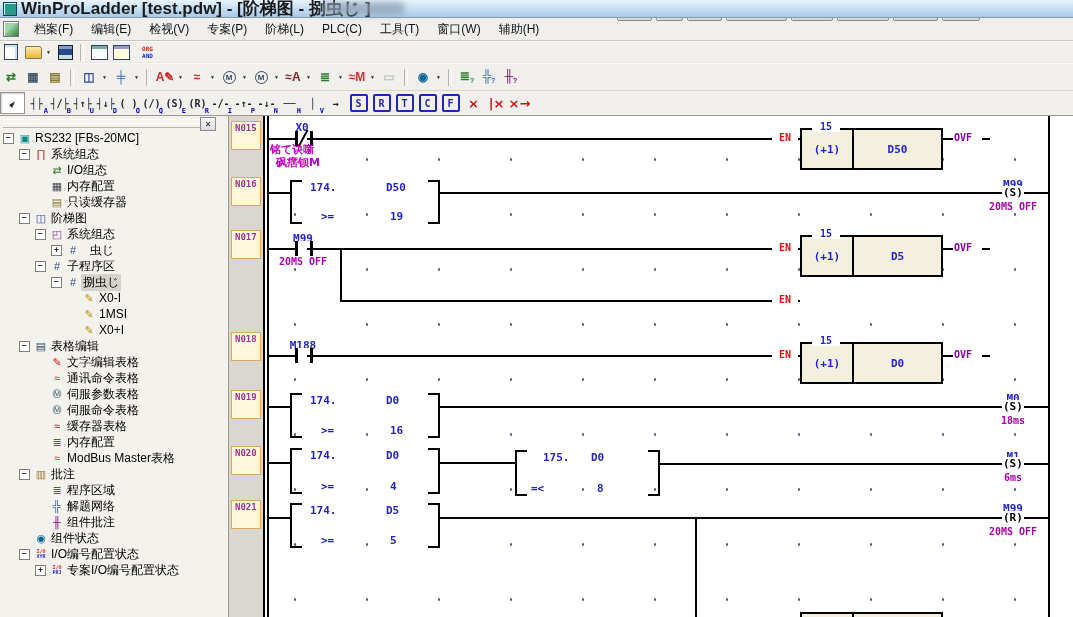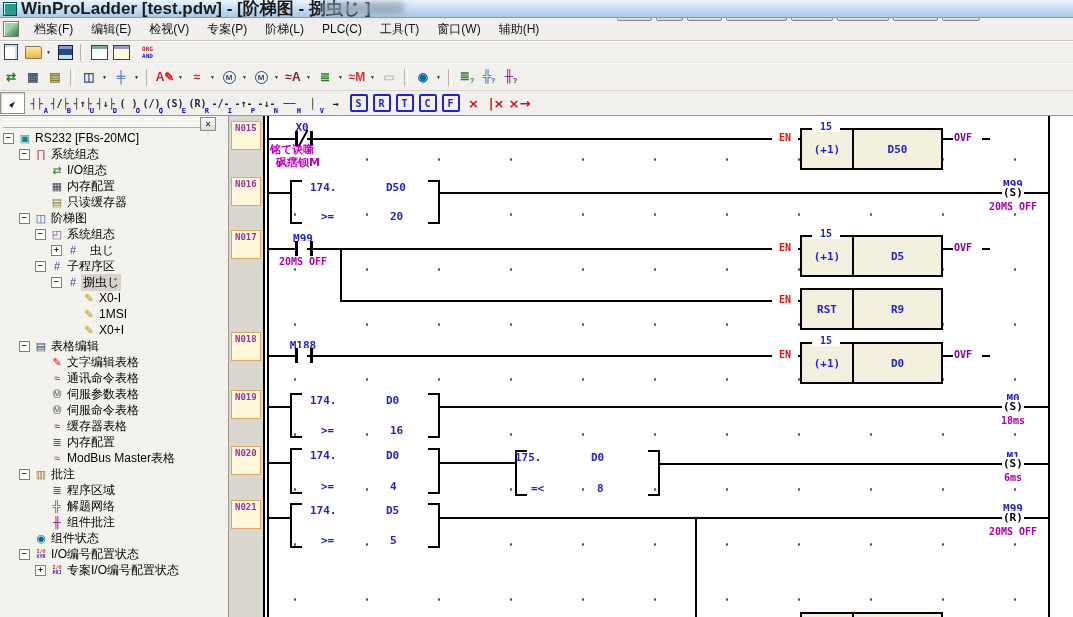--- a/index.html
+++ b/index.html
@@ -446,21 +446,21 @@
   <div class="hw" style="left:680px;top:22px;width:10px"></div>
   <div class="ovftx" style="left:691px;top:16px">OVF</div>
   <div class="hw" style="left:719px;top:22px;width:8px"></div>
 
   <div class="cmp" style="left:27px;top:64px;width:150px;height:44px">
     <i class="bl"></i>
       <i class="br"></i>
     <span style="left:20px;top:1px">174.</span>
     <span style="left:96px;top:1px">D50</span>
     <span style="left:31px;bottom:1px">&gt;=</span>
-    <span style="left:100px;bottom:1px">20</span>
+    <span style="left:100px;bottom:1px">19</span>
   </div>
   <div class="hw" style="left:6px;top:76px;width:21px"></div>
   <div class="hw" style="left:177px;top:76px;width:608px"></div>
   <div class="dev" style="left:728px;top:62px;width:44px">M99</div>
   <div class="coilsym" style="left:739px;top:70px">(S)</div>
   <div class="note" style="left:712px;top:85px;width:76px">20MS OFF</div>
 
   <div class="dev" style="left:24px;top:116px;width:32px">M99</div>
   <div class="contact" style="left:32px;top:125px"></div>
   <div class="note" style="left:8px;top:140px;width:64px">20MS OFF</div>
@@ -471,24 +471,20 @@
   <div class="encap" style="left:509px;top:126px">EN</div>
   <div class="fb" style="left:537px;top:119px">
     <span class="c1">(+1)</span>
     <span class="c2">D5</span>
   </div>
   <div class="fbnum" style="left:549px;top:112px">15</div>
   <div class="hw" style="left:680px;top:132px;width:10px"></div>
   <div class="ovftx" style="left:691px;top:126px">OVF</div>
   <div class="hw" style="left:719px;top:132px;width:8px"></div>
   <div class="encap" style="left:509px;top:178px">EN</div>
-  <div class="fb" style="left:537px;top:172px">
-    <span class="c1">RST</span>
-    <span class="c2">R9</span>
-  </div>
 
   <div class="dev" style="left:20px;top:223px;width:40px">M188</div>
   <div class="contact" style="left:32px;top:232px"></div>
   <div class="hw" style="left:6px;top:239px;width:26px"></div>
   <div class="hw" style="left:44px;top:239px;width:493px"></div>
   <div class="encap" style="left:509px;top:233px">EN</div>
   <div class="fb" style="left:537px;top:226px">
     <span class="c1">(+1)</span>
     <span class="c2">D0</span>
   </div>
@@ -517,21 +513,21 @@
     <span style="left:20px;top:1px">174.</span>
     <span style="left:96px;top:1px">D0</span>
     <span style="left:31px;bottom:1px">&gt;=</span>
     <span style="left:100px;bottom:1px">4</span>
   </div>
   <div class="hw" style="left:6px;top:346px;width:21px"></div>
   <div class="hw" style="left:177px;top:346px;width:75px"></div>
   <div class="cmp" style="left:252px;top:334px;width:145px;height:46px">
     <i class="bl"></i>
       <i class="br"></i>
-    <span style="left:0;top:1px">175.</span>
+    <span style="left:28px;top:1px">175.</span>
     <span style="left:76px;top:1px">D0</span>
     <span style="left:16px;bottom:1px">=&lt;</span>
     <span style="left:82px;bottom:1px">8</span>
   </div>
   <div class="hw" style="left:397px;top:347px;width:388px"></div>
   <div class="dev" style="left:728px;top:334px;width:44px">M1</div>
   <div class="coilsym" style="left:739px;top:341px">(S)</div>
   <div class="note" style="left:712px;top:356px;width:76px">6ms</div>
 
   <div class="cmp" style="left:27px;top:387px;width:150px;height:45px">

